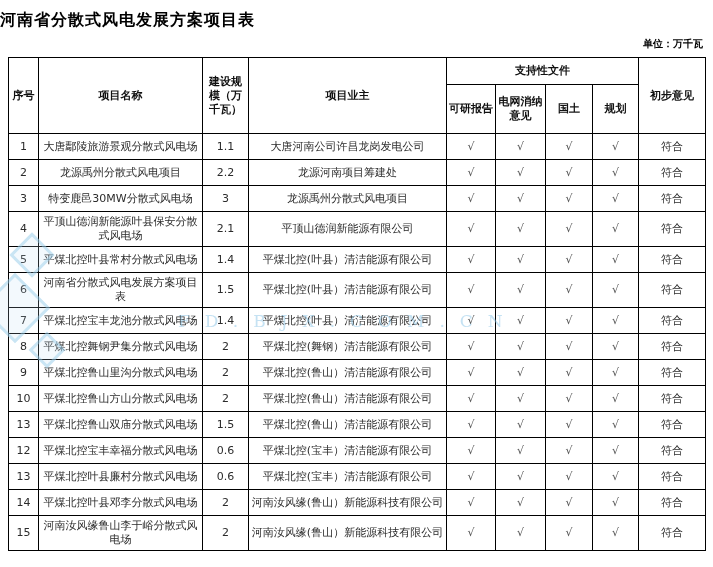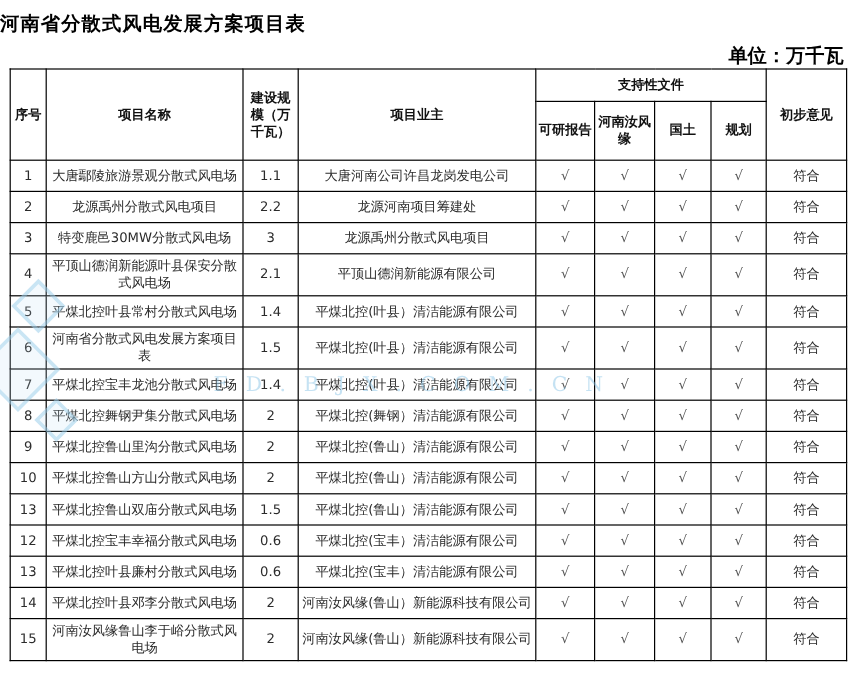--- a/index.html
+++ b/index.html
@@ -11,21 +11,21 @@
     overflow:hidden;
     color:#2b2b2b;
   }
   .doc-title{
     position:absolute;top:10px;left:0;width:713px;
     text-align:left;font-size:16px;font-weight:bold;color:#000;
     letter-spacing:1px;
   }
   .unit-label{
     position:absolute;top:37px;right:10px;
-    font-size:16px;font-weight:bold;color:#000;
+    font-size:10px;font-weight:bold;color:#000;
   }
   table.main{
     position:absolute;top:57px;left:8px;
     width:697px;border-collapse:collapse;table-layout:fixed;
     background:transparent;
   }
   th,td{
     border:1px solid #000;
     text-align:center;vertical-align:middle;
     padding:3px 1px;
@@ -86,21 +86,21 @@
     <tr class="h1">
       <th rowspan="2">序号</th>
       <th rowspan="2">项目名称</th>
       <th rowspan="2">建设规模（万千瓦）</th>
       <th rowspan="2">项目业主</th>
       <th colspan="4">支持性文件</th>
       <th rowspan="2">初步意见</th>
     </tr>
     <tr class="h2">
       <th>可研报告</th>
-      <th>河南汝风缘</th>
+      <th>电网消纳意见</th>
       <th>国土</th>
       <th>规划</th>
     </tr>
   </thead>
   <tbody>
       <tr>
     <td>1</td>
     <td>大唐鄢陵旅游景观分散式风电场</td>
     <td>1.1</td>
     <td>大唐河南公司许昌龙岗发电公司</td>

